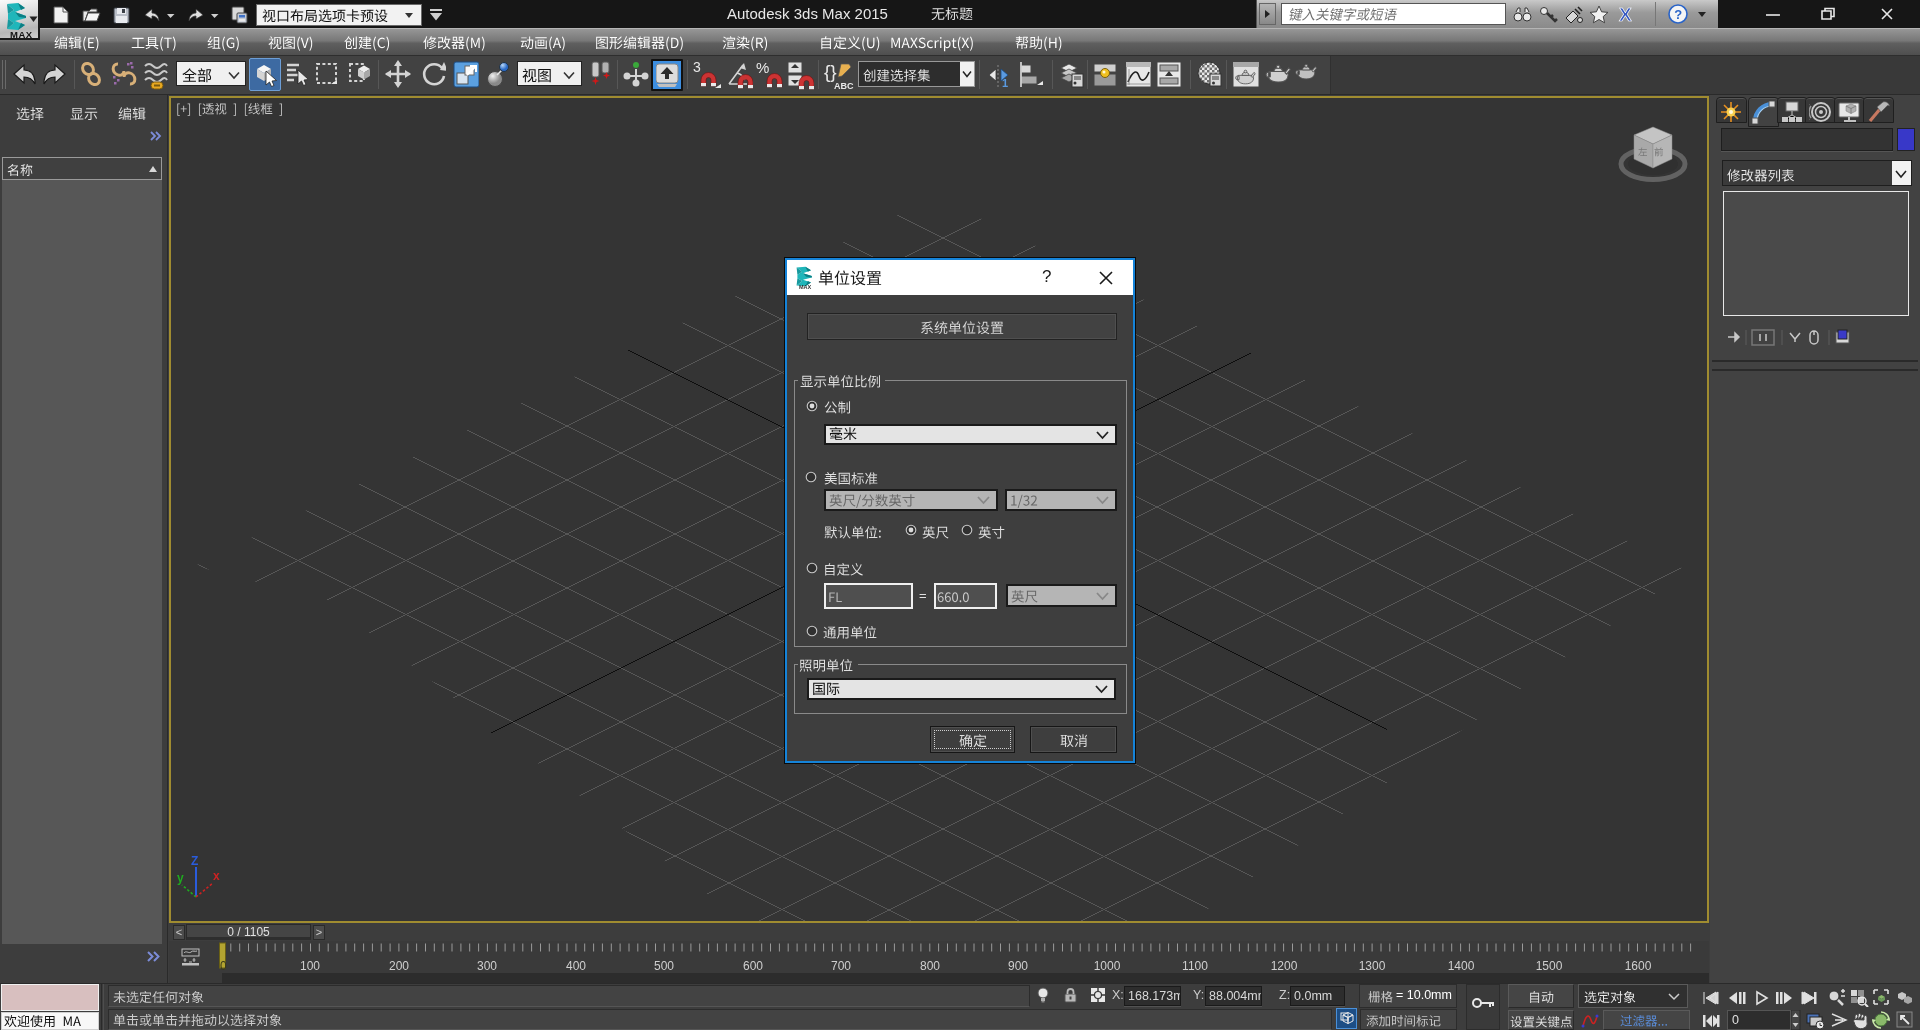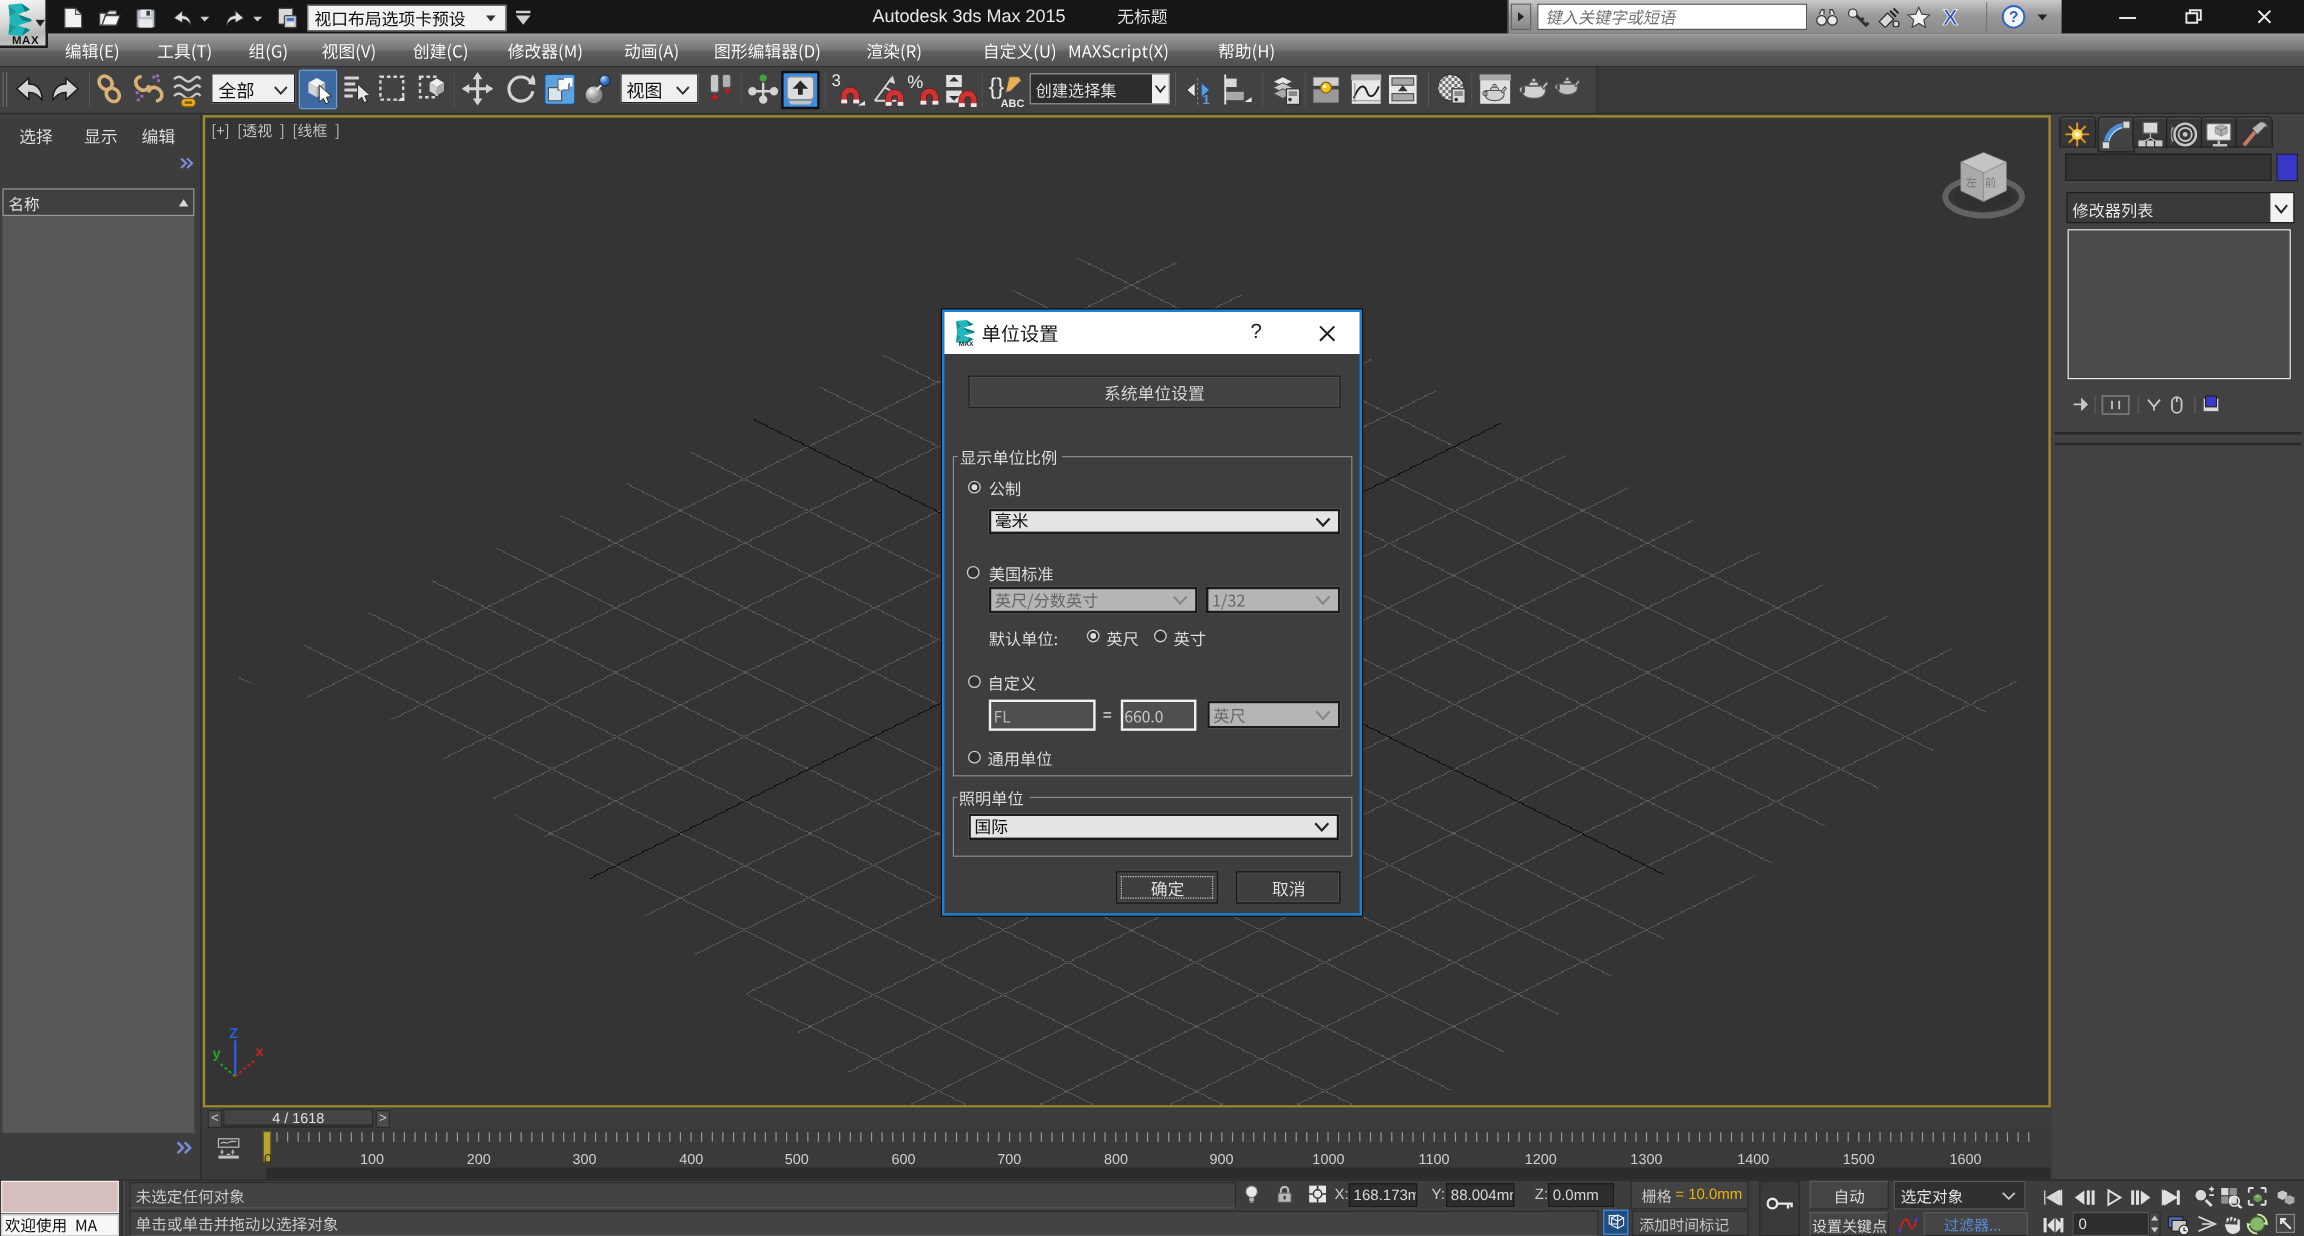--- a/index.html
+++ b/index.html
@@ -661,21 +661,21 @@
       <path d="M103 1v15" stroke="#555"></path>
     </g>
     <rect x="110" y="3" width="13" height="11" fill="#d8d8d8" stroke="#555"></rect>
     <rect x="112" y="1" width="9" height="9" fill="#3a3ac8" stroke="#222"></rect>
   </svg>
 <div class="abs" style="left:1712px;top:360px;width:206px;height:2px;background:#2a2a2a"></div>
 <div class="abs" style="left:1712px;top:369px;width:206px;height:2px;background:#2a2a2a"></div>
 <div class="abs" style="left:169px;top:923px;width:1540px;height:18px;background:#3d3d3d"></div>
 <div class="abs" style="left:173px;top:925px;width:12px;height:15px;background:#4c4c4c;border:1px solid #2a2a2a;color:#ccc;font-size:11px;text-align:center;line-height:13px">&lt;</div>
 <div class="abs" style="left:186px;top:924px;width:125px;height:16px;background:#454545;border:1px solid #2a2a2a;border-bottom:3px solid #2e2e2e"></div>
-<div class="abs" style="left:186px;top:925px;width:125px;height:13px;color:#e0e0e0;font-size:12px;text-align:center">4 / 1618</div>
+<div class="abs" style="left:186px;top:925px;width:125px;height:13px;color:#e0e0e0;font-size:12px;text-align:center">0 / 1105</div>
 <div class="abs" style="left:313px;top:925px;width:12px;height:15px;background:#4c4c4c;border:1px solid #2a2a2a;color:#ccc;font-size:11px;text-align:center;line-height:13px">&gt;</div>
 <div class="abs" style="left:169px;top:941px;width:1540px;height:42px;background:#3a3a3a"></div>
 <svg class="ico" style="left:181px;top:948px" width="20" height="18">
     <rect x="1" y="1" width="17" height="7" fill="none" stroke="#c0c0c0"></rect>
     <path d="M3 5c2-3 5 1 7-1s4 0 6-1" stroke="#c0c0c0" fill="none"></path>
     <path d="M4 10l0 4M2.5 12h3M8 14h3M13 10v4M11.5 12h3" stroke="#c0c0c0"></path>
     <rect x="1" y="15" width="17" height="2.5" fill="#c0c0c0"></rect>
   </svg>
 <svg class="ico" style="left:169px;top:941px" width="1540" height="42" viewBox="0 0 1540 42">
     <rect x="53" y="32" width="1487" height="10" fill="#2c2c2c"></rect>
@@ -907,21 +907,21 @@
 <div class="abs" style="left:1193px;top:988px;color:#ccc;font-size:12.5px">Y:</div>
 <div class="abs" style="left:1205px;top:986px;width:57px;height:20px;background:#2d2d2d;border:1px solid #1a1a1a;box-shadow:0 1px 0 #525252;color:#d8d8d8;font-size:12.5px;line-height:18px;padding-left:3px;overflow:hidden">88.004mm</div>
 <div class="abs" style="left:1279px;top:988px;color:#ccc;font-size:12.5px">Z:</div>
 <div class="abs" style="left:1290px;top:986px;width:55px;height:20px;background:#2d2d2d;border:1px solid #1a1a1a;box-shadow:0 1px 0 #525252;color:#d8d8d8;font-size:12.5px;line-height:18px;padding-left:3px;overflow:hidden">0.0mm</div>
 <div class="abs" style="left:1359px;top:984px;width:98px;height:24px;background:#434343;border:1px solid #2c2c2c"></div>
 <svg class="tx " style="left:1368px;top:988.5px" width="29" height="16">
     <g transform="translate(0,12.5) scale(0.01250,-0.01250)" fill="#cccccc">
       <path d="M335 442H960V371H335ZM422 803H586V738H422ZM695 803H865V738H695ZM832 803H898V-3Q898 -29 892 -45Q886 -61 870 -70Q854 -78 830 -80Q806 -82 770 -82Q768 -69 762 -50Q755 -30 748 -17Q772 -18 792 -18Q812 -17 819 -17Q832 -17 832 -3ZM543 803H606V9Q606 -15 600 -30Q595 -46 579 -55Q563 -63 540 -66Q518 -68 482 -68Q480 -55 474 -36Q468 -17 461 -4Q484 -5 504 -5Q523 -5 529 -4Q543 -4 543 9ZM393 803H455V432Q455 373 452 306Q448 239 438 170Q427 101 406 36Q385 -29 349 -83Q344 -77 334 -70Q325 -63 314 -56Q304 -50 296 -47Q330 5 350 65Q369 125 378 188Q388 252 390 314Q393 377 393 432ZM670 803H734V367Q734 315 732 256Q730 196 724 135Q717 74 704 18Q691 -37 670 -82Q664 -77 654 -71Q643 -65 632 -59Q621 -53 613 -51Q640 8 652 80Q664 152 667 226Q670 301 670 367ZM53 628H324V558H53ZM163 840H231V-79H163ZM164 585 213 570Q204 512 190 448Q175 383 156 320Q138 256 116 202Q95 147 71 108Q64 123 52 142Q41 160 32 172Q54 207 74 256Q94 304 112 360Q129 416 142 474Q156 532 164 585ZM227 526Q234 516 250 492Q265 468 282 440Q300 411 315 387Q330 363 336 353L293 291Q286 310 273 338Q260 365 244 394Q229 424 216 450Q202 475 193 490ZM1553 732H1835V667H1553ZM1462 287H1884V-77H1811V222H1532V-81H1462ZM1492 29H1850V-37H1492ZM1582 841 1654 822Q1628 755 1591 693Q1554 631 1511 578Q1468 524 1422 484Q1416 491 1405 500Q1394 510 1382 520Q1371 529 1363 535Q1432 589 1490 670Q1547 751 1582 841ZM1815 732H1828L1842 735L1889 713Q1857 620 1804 544Q1751 468 1684 408Q1617 347 1540 303Q1463 259 1384 230Q1377 244 1364 262Q1352 280 1341 291Q1416 314 1489 354Q1562 395 1626 450Q1690 504 1738 572Q1787 640 1815 720ZM1547 680Q1579 610 1638 538Q1696 467 1782 408Q1867 348 1977 315Q1969 307 1960 296Q1951 285 1944 274Q1936 262 1930 252Q1819 291 1733 355Q1647 419 1587 495Q1527 571 1493 645ZM1052 626H1403V555H1052ZM1202 840H1273V-79H1202ZM1199 581 1247 565Q1235 505 1216 440Q1196 376 1172 314Q1149 253 1122 200Q1095 147 1067 109Q1061 124 1050 143Q1038 162 1028 175Q1055 209 1080 256Q1106 303 1129 358Q1152 413 1170 470Q1188 527 1199 581ZM1269 515Q1278 505 1296 484Q1315 462 1336 436Q1357 410 1375 388Q1393 366 1400 356L1355 299Q1346 315 1330 340Q1314 365 1295 392Q1276 420 1259 444Q1242 468 1231 481Z"></path>
     </g>
   </svg>
-<div class="abs" style="left:1396px;top:988px;color:#eab308;font-size:12.5px"> = 10.0mm</div>
+<div class="abs" style="left:1396px;top:988px;color:#ffffff;font-size:12.5px"> = 10.0mm</div>
 <div class="abs" style="left:1466px;top:984px;width:34px;height:46px;background:#3a3a3a;border:1px solid #2c2c2c"></div>
 <svg class="ico" style="left:1472px;top:996px" width="24" height="14">
     <circle cx="5" cy="7" r="4" fill="none" stroke="#e8e8e8" stroke-width="2"></circle>
     <path d="M9 7h13M18 7v4M21 7v3" stroke="#e8e8e8" stroke-width="2"></path>
   </svg>
 <div class="abs" style="left:1336px;top:1008px;width:21px;height:21px;background:#1d4e85;border:1px solid #4a90d8"></div>
 <svg class="ico" style="left:1339px;top:1011px" width="15" height="15">
     <path d="M4 4 l5-2.5 5 2.5-5 2.5z M4 4v6l5 2.5v-6z M14 4v6l-5 2.5v-6z" fill="none" stroke="#e8e8e8" stroke-width="1"></path>
     <rect x="2" y="2" width="7" height="7" fill="none" stroke="#e8e8e8"></rect>
   </svg>

